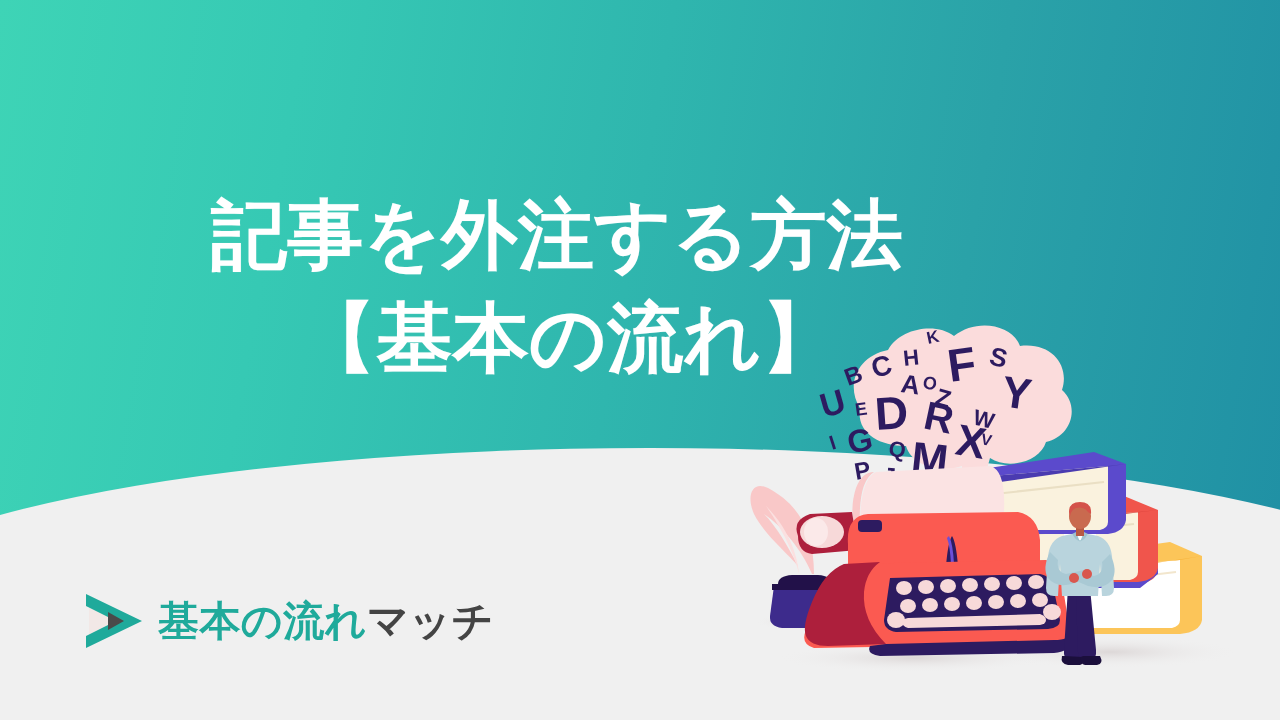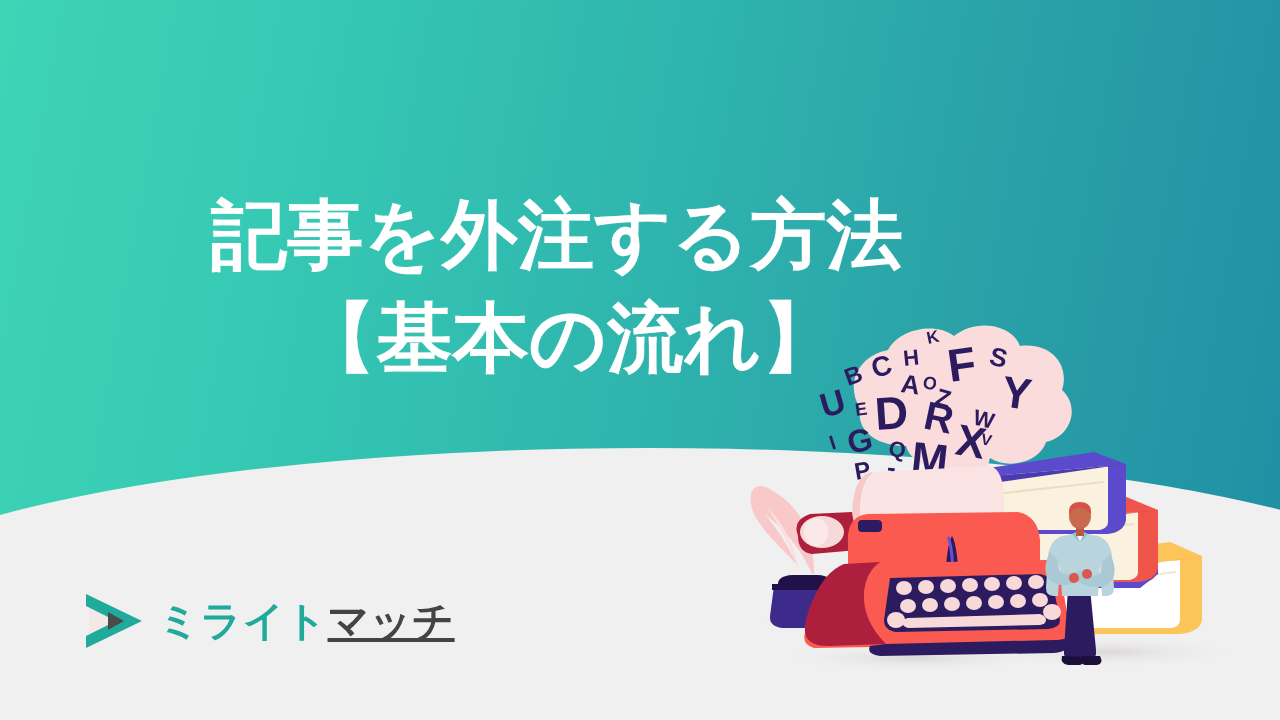--- a/index.html
+++ b/index.html
@@ -58,21 +58,21 @@
   #logo .wordmark {
     font-size:41px;
     font-weight:bold;
     letter-spacing:0.01em;
     line-height:1;
     white-space:nowrap;
     display:flex;
     align-items:baseline;
   }
   #logo .w-teal { color:#1faa9b; }
-  #logo .w-dark { color:#444444;text-decoration:underline; }
+  #logo .w-dark { color:#444444; }
 
   
   #illus {
     position:absolute;
     right:0; bottom:0;
     width:540px; height:400px;
     z-index:5;
   }
   #illus svg { display:block; width:540px; height:400px; }
 
@@ -245,18 +245,18 @@
     </svg>
   </div>
 
   <div id="logo">
     <svg class="mark" viewBox="0 0 62 58" xmlns="http://www.w3.org/2000/svg">
       <path d="M7 8 L48 29 L7 50 Z" fill="#f2e8e6"></path>
       <path d="M4 2 L60 29 L4 56 L4 44 L34 29 L4 14 Z" fill="#1faa9b"></path>
       <path d="M26 20 L42 29 L26 38 Z" fill="#4a4a4a"></path>
     </svg>
     <span class="wordmark">
-      <span class="w-teal">ミライト</span>
+      <span class="w-teal">基本の流れ</span>
         <span class="w-dark">マッチ</span>
     </span>
   </div>
 
 </div>
 
 </body></html>

